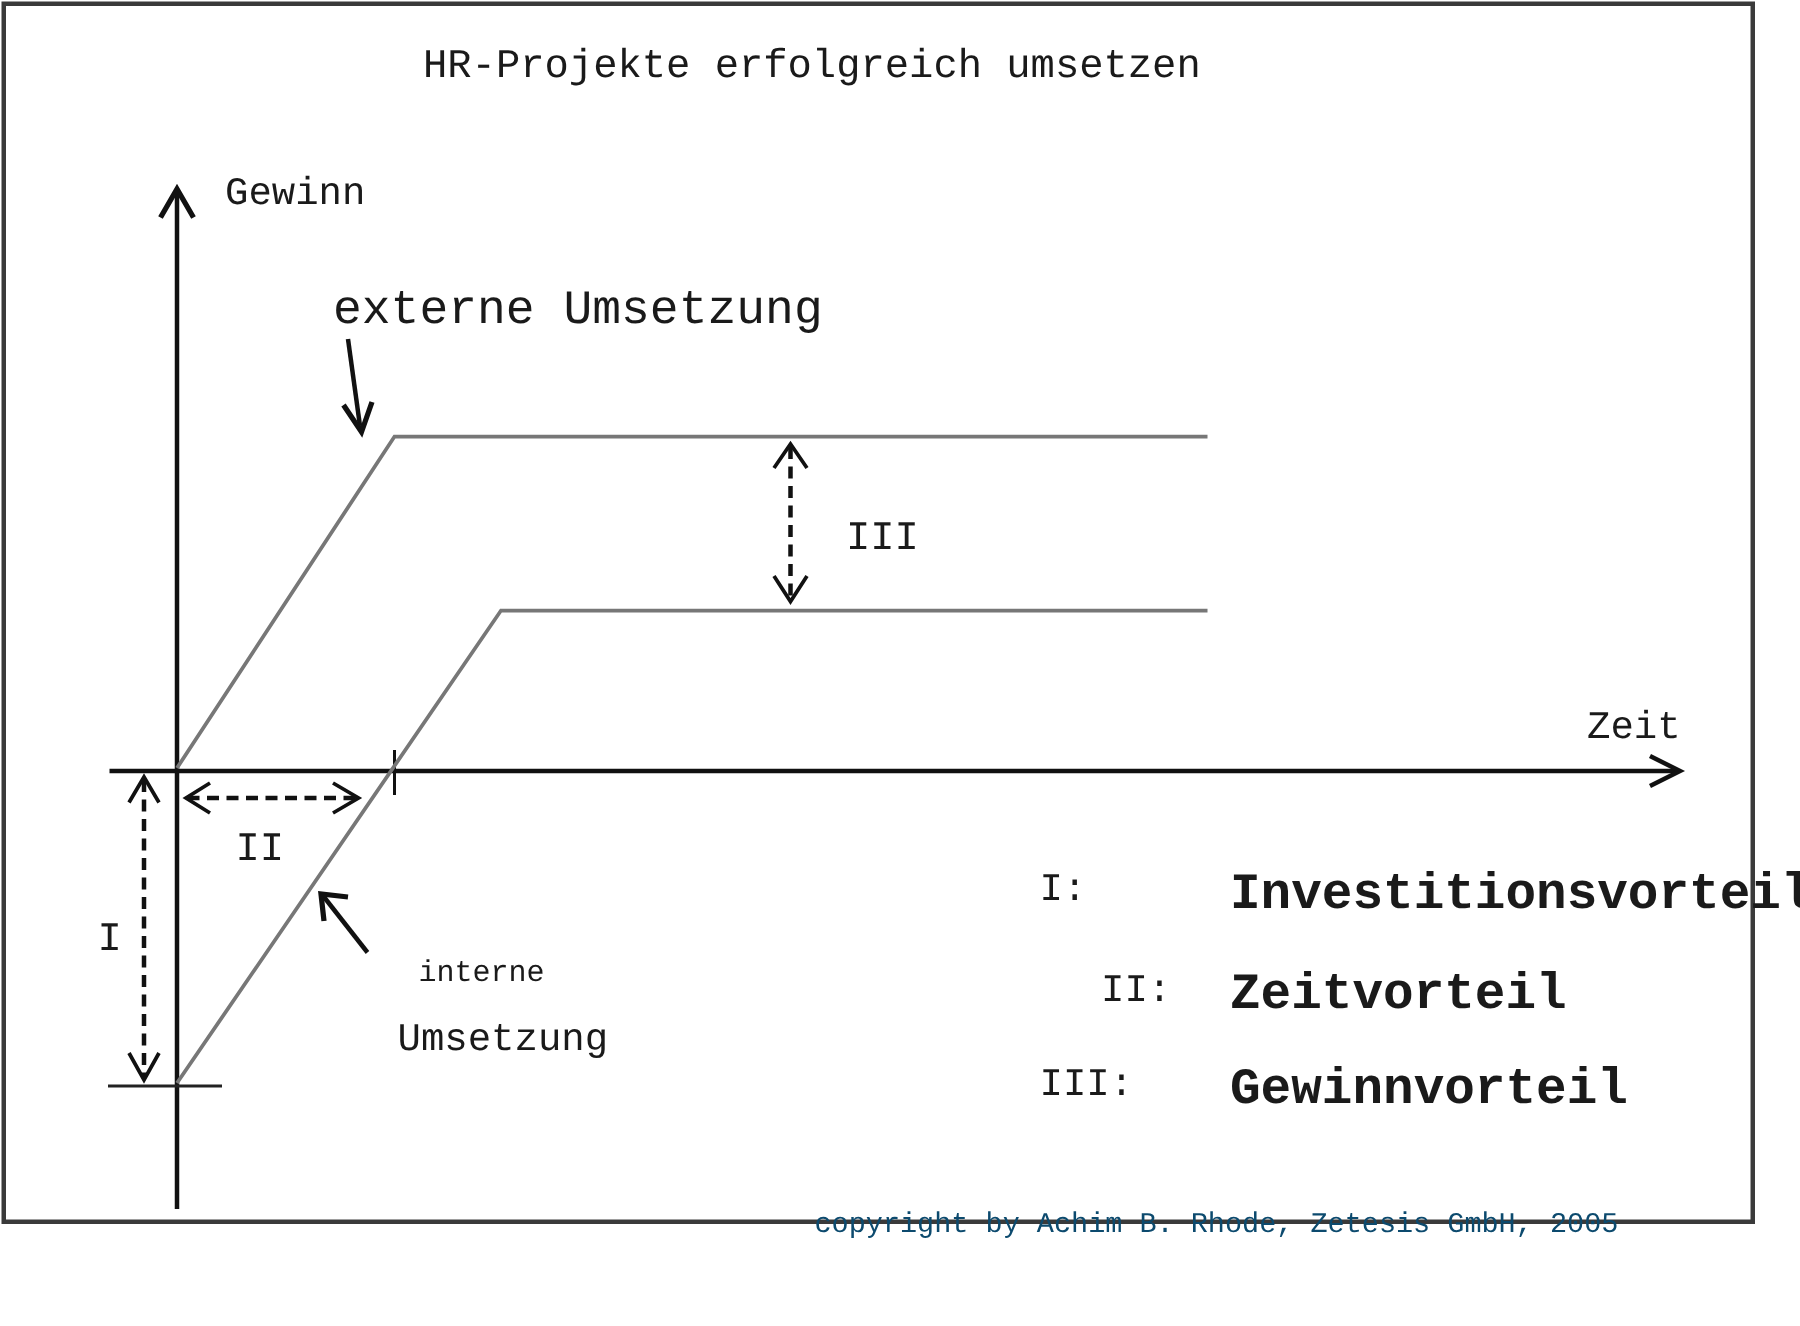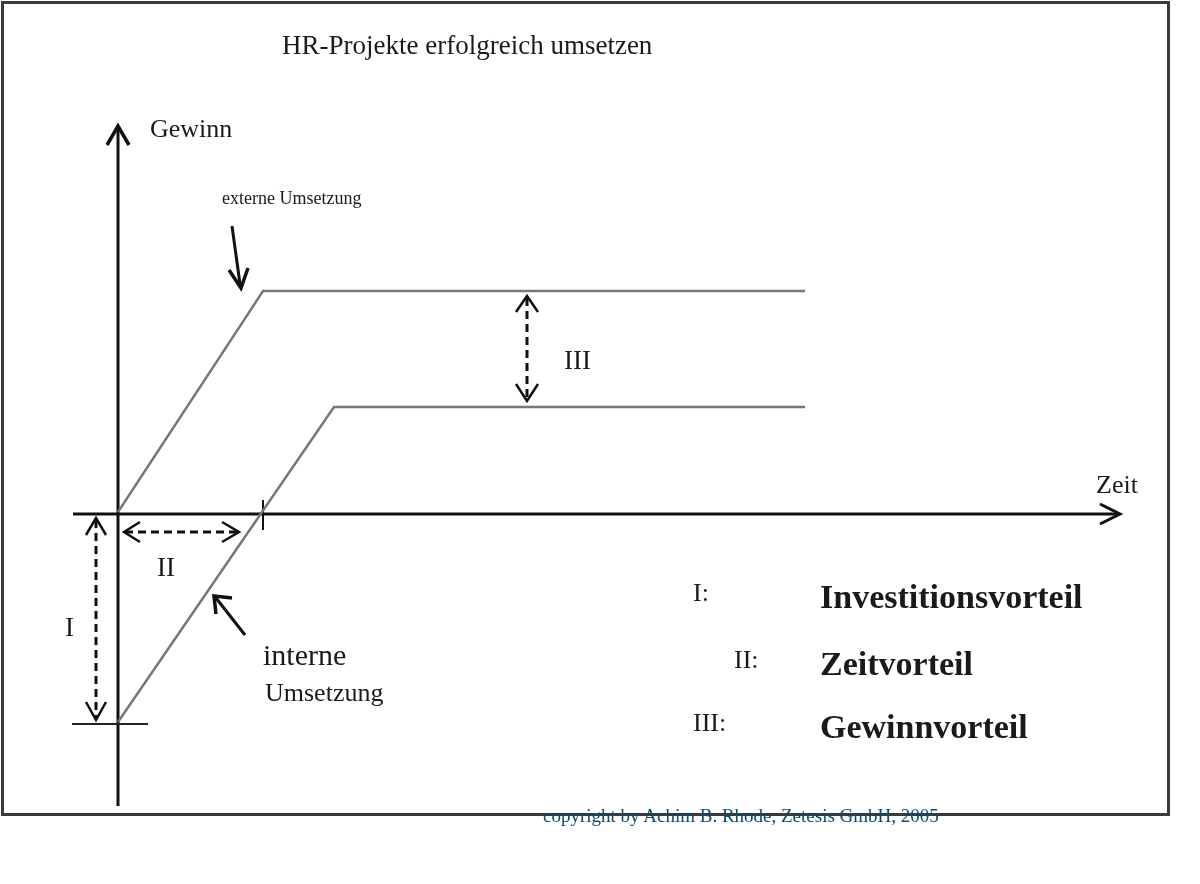--- a/index.html
+++ b/index.html
@@ -1,24 +1,24 @@
 <!DOCTYPE html>
 <html><head>
 <meta charset="utf-8">
 <style>
   html, body { margin: 0; padding: 0; background: #ffffff; }
   body { width: 1200px; height: 884px; position: relative; overflow: hidden; font-family: "DejaVu Serif", "Liberation Serif", serif; }
   #frame { position: absolute; left: 1px; top: 1px; width: 1163px; height: 809px; border: 3px solid #3a3a3a; box-sizing: content-box; background: #fff; }
   svg#diagram { position: absolute; left: 0; top: 0; width: 1200px; height: 884px; }
-  .txt { position: absolute; color: #1a1a1a; white-space: nowrap; font-family: Liberation Serif, serif; }
+  .txt { position: absolute; color: #1a1a1a; white-space: nowrap; font-family: Liberation Mono, monospace; }
   .title { left: 282px; top: 30px; font-size: 27px; }
   .axis-y-label { left: 150px; top: 114px; font-size: 26px; }
-  .axis-x-label { left: 1058px; top: 470px; font-size: 26px; margin-left: 38px; }
-  .ext-label { left: 222px; top: 188px; font-size: 18px; }
-  .int-label1 { left: 263px; top: 638px; font-size: 30px; }
+  .axis-x-label { left: 1058px; top: 470px; font-size: 26px; }
+  .ext-label { left: 222px; top: 188px; font-size: 32px; }
+  .int-label1 { left: 279px; top: 638px; font-size: 20px; }
   .int-label2 { left: 265px; top: 678px; font-size: 26px; }
   .mark-III { left: 548px; top: 345px; font-size: 27px; margin-left: 16px; }
   .mark-II { left: 157px; top: 552px; font-size: 27px; }
   .mark-I { left: 65px; top: 612px; font-size: 27px; }
   .legend-key { font-size: 26px; }
   .legend-val { font-size: 34px; font-weight: bold; }
   .copyright { left: 543px; top: 805px; font-size: 19px; color: #0c4a6e; }
 </style>
 </head>
 <body>

